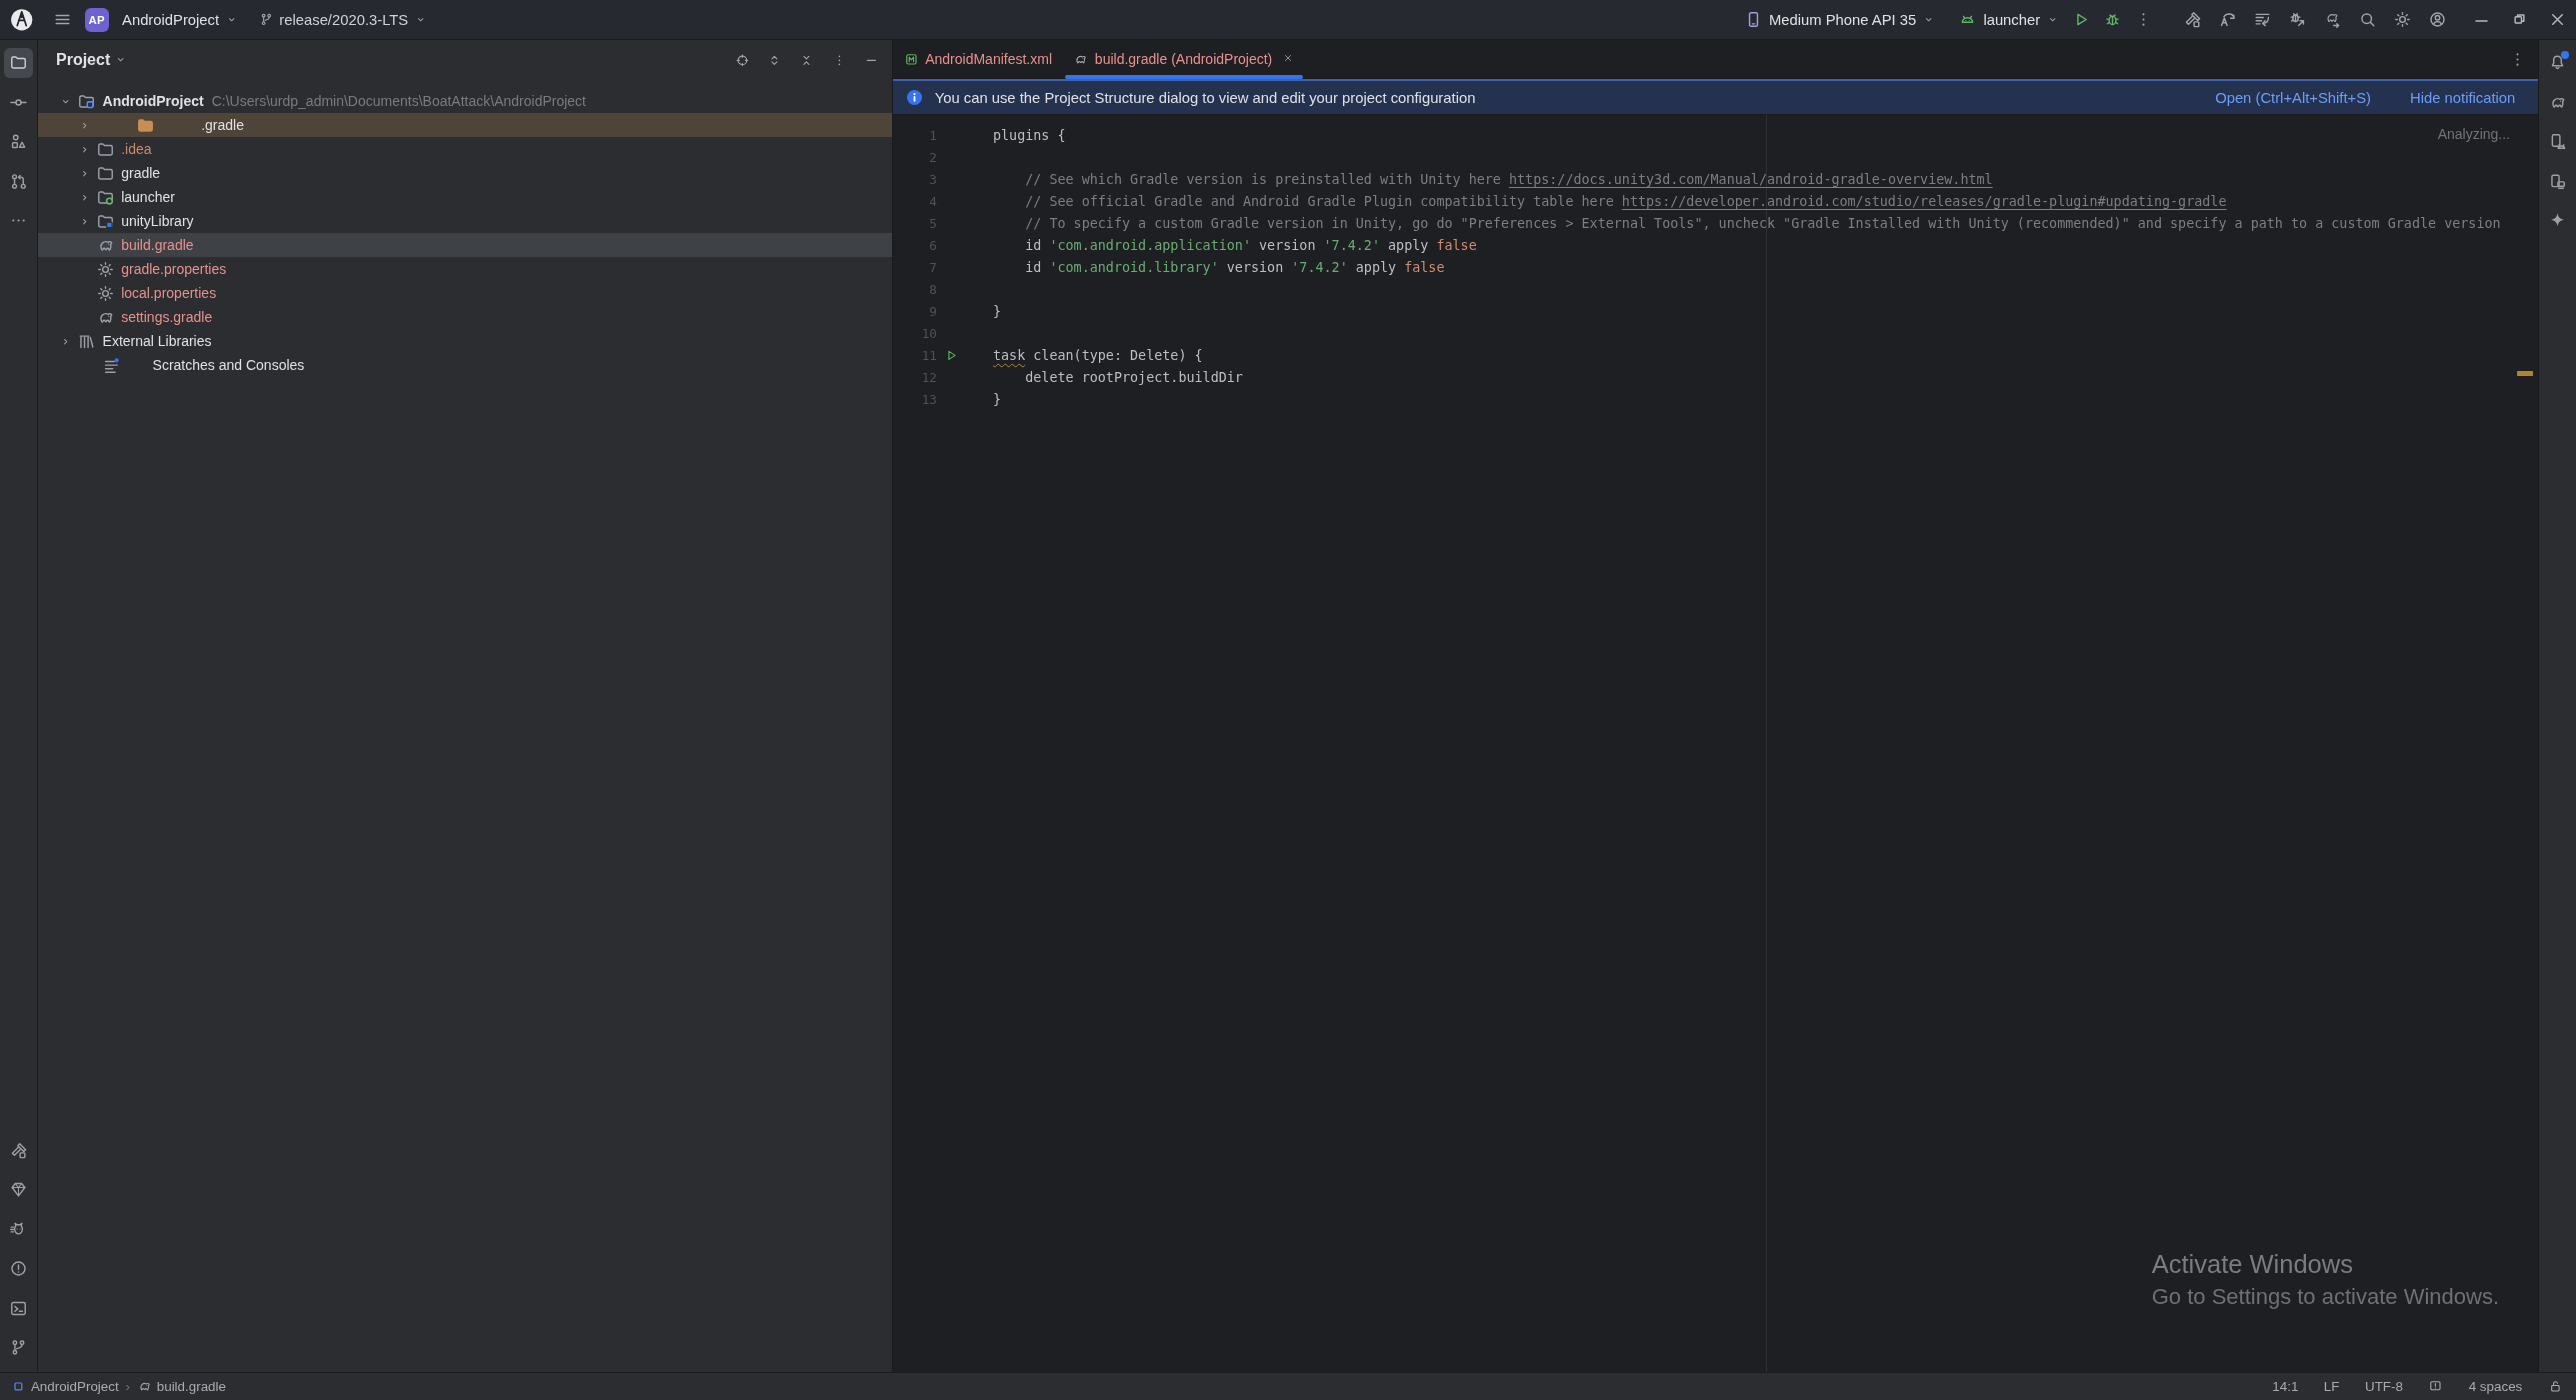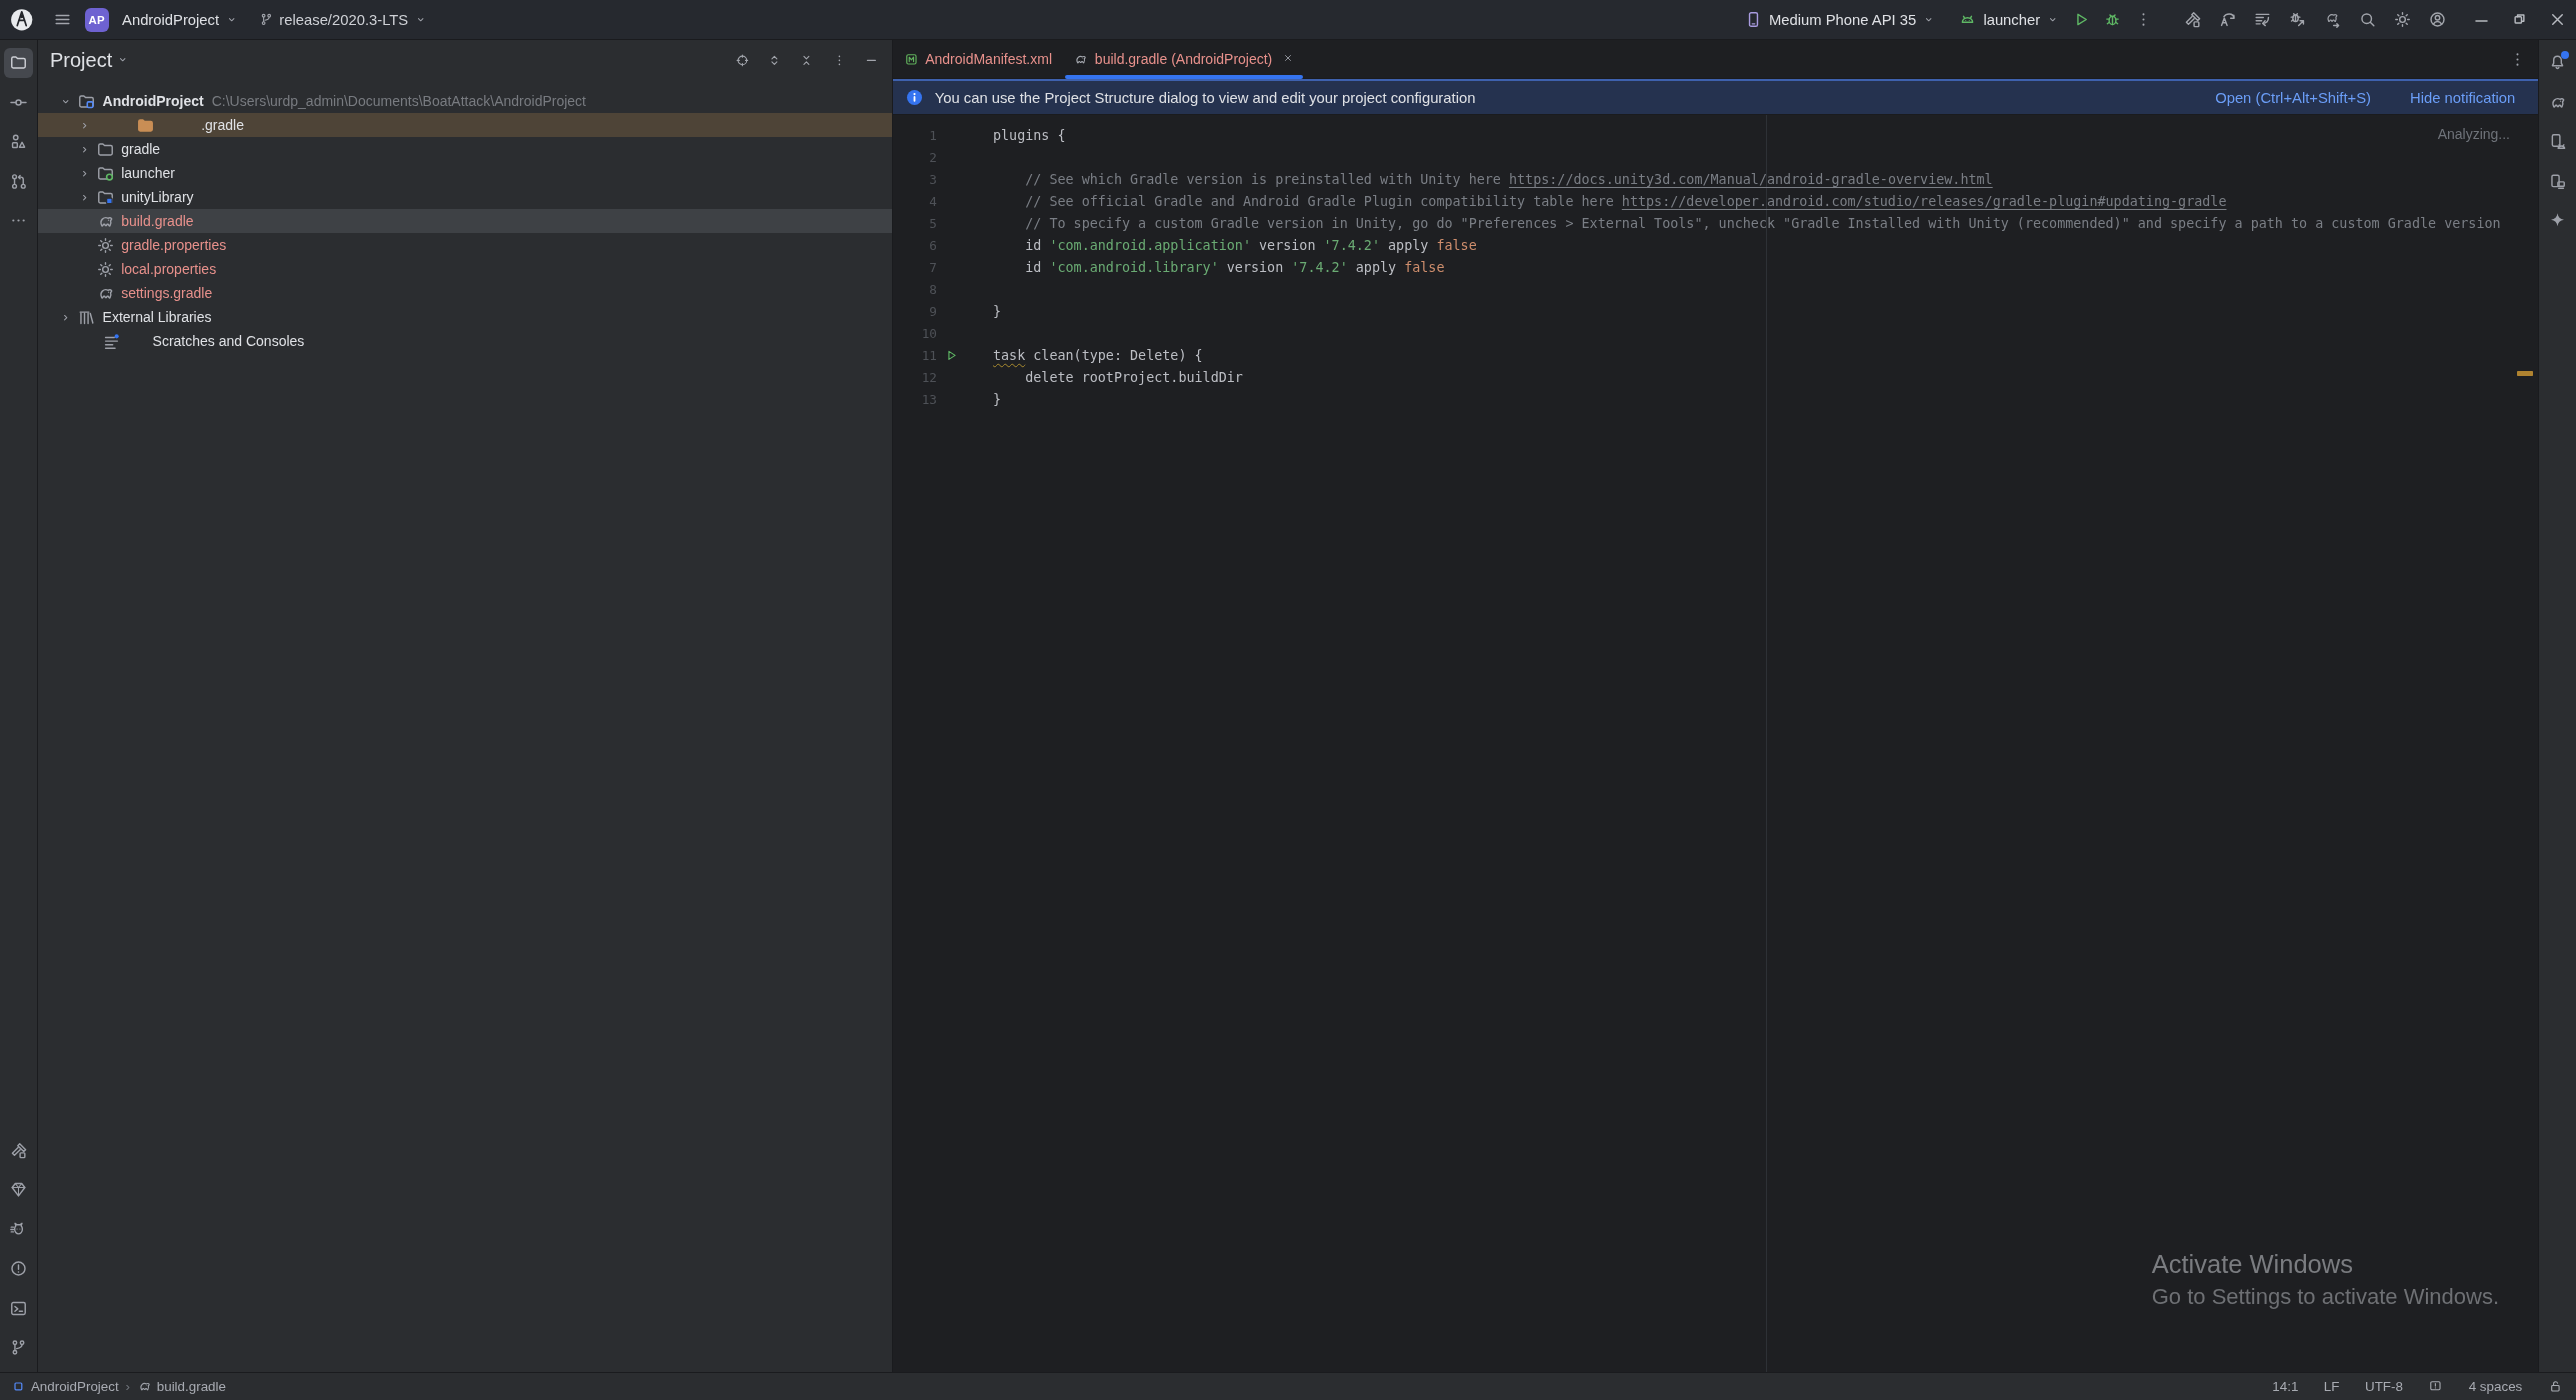--- a/index.html
+++ b/index.html
@@ -33,21 +33,21 @@
   .actbar.left { border-right:0.7px solid #1A1B1E; }
   .actbar.right { border-left:0.7px solid #1A1B1E; }
   .act-icon { width:29.5px; height:29.5px; border-radius:6px; display:flex; align-items:center; justify-content:center; color:#9DA0A8; position:relative; }
   .act-icon.selected { background:#45484E; color:#CED0D6; }
   .flex-sp { flex:1; }
   .badge-blue { position:absolute; top:2.7px; right:3.4px; width:8px; height:8px; border-radius:50%; background:#3574F0; }
 
   
   .project-panel { width:855px; background:#2B2D30; border-right:0.7px solid #1A1B1E; display:flex; flex-direction:column; }
   .pp-header { height:40px; display:flex; align-items:center; padding:0 8px 0 12px; gap:4px; flex:none; }
-  .pp-title { font-size:20px; font-weight:400; }
+  .pp-title { font-size:16px; font-weight:700;margin-left:6px; }
   .pp-actions { margin-left:auto; display:flex; align-items:center; gap:6.7px; color:#9DA0A8; }
   .pp-actions .icon-btn { width:25.5px; height:25.5px; }
   .tree { font-size:14px; margin-top:9.4px; }
   .tree-row { height:24px; display:flex; align-items:center; cursor:default; }
   .tree-row.selected { background:#3E4145; }
   .tree-row.brown { background:#4E4437; }
   .tw { width:21.5px; display:flex; justify-content:center; color:#9DA0A8; flex:none; }
   .tw svg { width:13.4px; height:13.4px; }
   .ti { margin-right:6.7px; position:relative; }
   .tl { color:#DFE1E5; white-space:nowrap; }
@@ -463,20 +463,33 @@
             <svg viewBox="0 0 24 24" fill="none" stroke="currentColor" stroke-width="1.8" stroke-linecap="round" stroke-linejoin="round">
               <path d="M10 8l4 4-4 4"></path>
             </svg>
           </span>
           <span class="ic ti" style="color:#9DA0A8">
             <svg viewBox="0 0 24 24" fill="#C98E55" stroke="#C98E55" stroke-width="1.8" stroke-linejoin="round">
               <path d="M3.5 6.8c0-1 .8-1.8 1.8-1.8h3.4L10.8 7h7.9c1 0 1.8.8 1.8 1.8v8.4c0 1-.8 1.8-1.8 1.8H5.3c-1 0-1.8-.8-1.8-1.8z"></path>
             </svg>
           </span>
           <span class="tl ">.gradle</span>
+        </div>
+        <div class="tree-row" style="padding-left: 36px;">
+          <span class="tw">
+            <svg viewBox="0 0 24 24" fill="none" stroke="currentColor" stroke-width="1.8" stroke-linecap="round" stroke-linejoin="round">
+              <path d="M10 8l4 4-4 4"></path>
+            </svg>
+          </span>
+          <span class="ic ti" style="color:#9DA0A8">
+            <svg viewBox="0 0 24 24" fill="none" stroke="currentColor" stroke-width="1.8" stroke-linecap="round" stroke-linejoin="round">
+              <path d="M3.5 6.8c0-1 .8-1.8 1.8-1.8h3.4L10.8 7h7.9c1 0 1.8.8 1.8 1.8v8.4c0 1-.8 1.8-1.8 1.8H5.3c-1 0-1.8-.8-1.8-1.8z"></path>
+            </svg>
+          </span>
+          <span class="tl orange">.idea</span>
         </div>
         <div class="tree-row" style="padding-left: 36px;">
           <span class="tw">
             <svg viewBox="0 0 24 24" fill="none" stroke="currentColor" stroke-width="1.8" stroke-linecap="round" stroke-linejoin="round">
               <path d="M10 8l4 4-4 4"></path>
             </svg>
           </span>
           <span class="ic ti" style="color:#9DA0A8">
             <svg viewBox="0 0 24 24" fill="none" stroke="currentColor" stroke-width="1.8" stroke-linecap="round" stroke-linejoin="round">
               <path d="M3.5 6.8c0-1 .8-1.8 1.8-1.8h3.4L10.8 7h7.9c1 0 1.8.8 1.8 1.8v8.4c0 1-.8 1.8-1.8 1.8H5.3c-1 0-1.8-.8-1.8-1.8z"></path>

